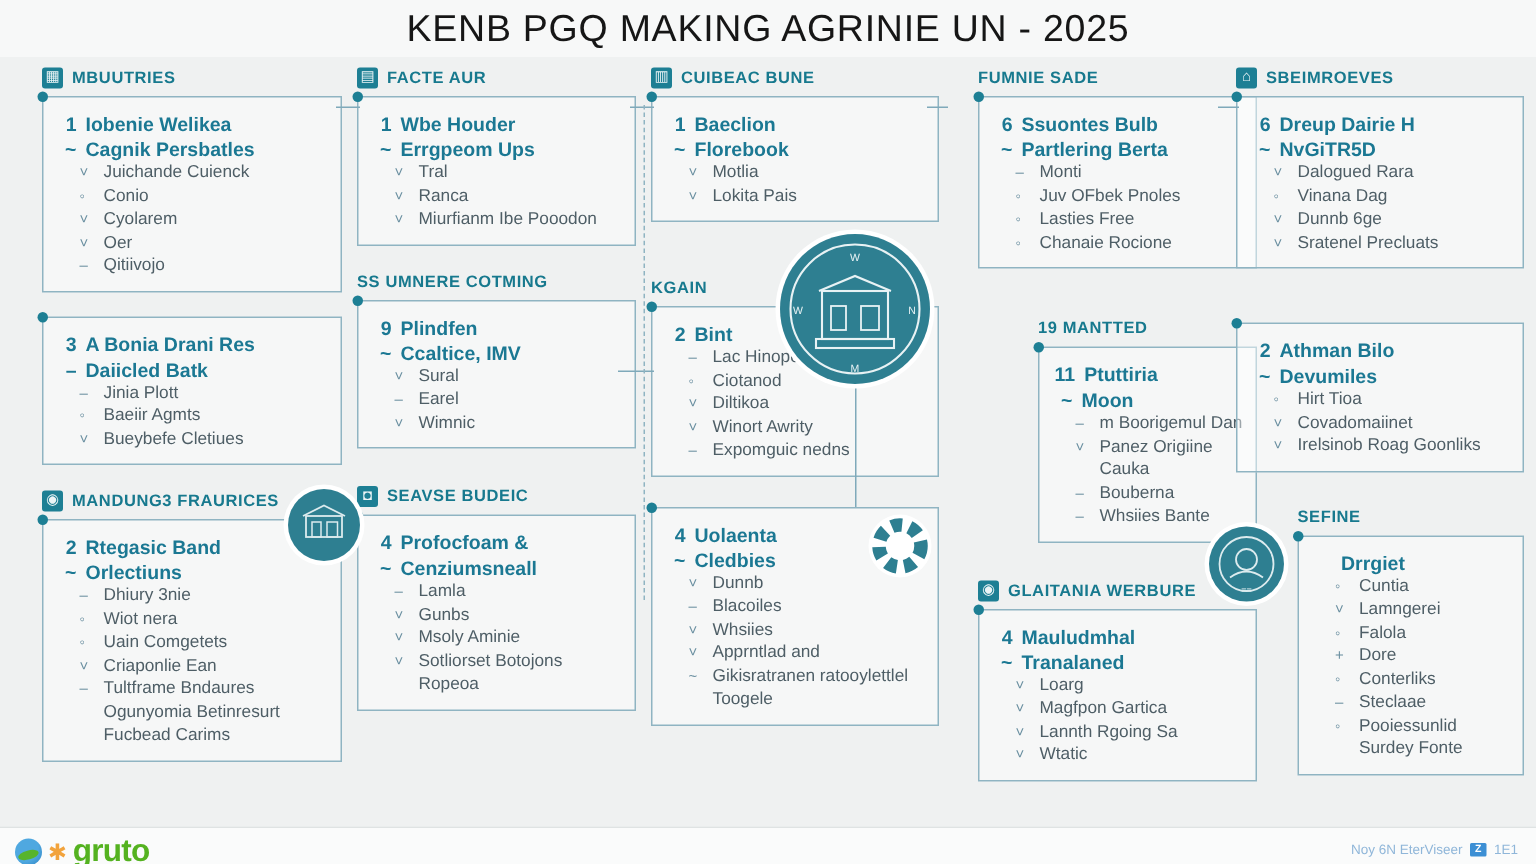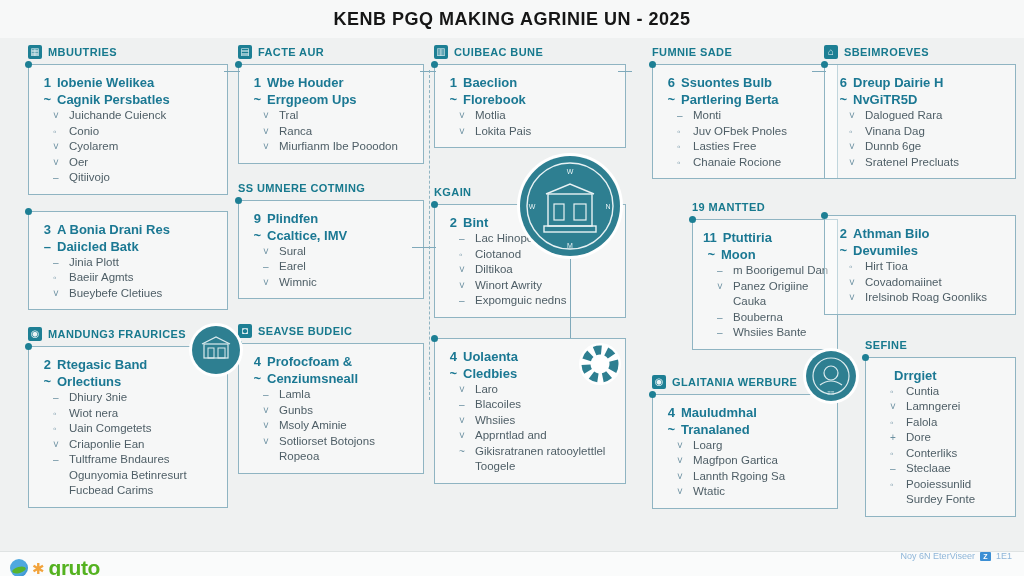--- a/index.html
+++ b/index.html
@@ -1,29 +1,29 @@
 <!DOCTYPE html>
 <html><head>
 <meta charset="utf-8">
 <style>
   html,body{margin:0;padding:0;background:#e8eaea;font-family:"Liberation Sans","DejaVu Sans",sans-serif;}
   .canvas{position:relative;width:1024px;height:576px;background:#eff1f1;overflow:hidden;}
   .titlebar{position:absolute;top:0;left:0;right:0;height:38px;background:#f7f8f8;display:flex;align-items:center;justify-content:center;}
-  .title{margin:0;font-size:18px;font-weight:700;color:#161616;letter-spacing:0.5px;}
+  .title{margin:0;font-size:25px;font-weight:400;color:#161616;letter-spacing:0.5px;}
   .column{position:absolute;top:0;bottom:30px;padding-top:44px;box-sizing:border-box;}
   .col-0{left:28px;width:200px;}
   .col-1{left:238px;width:186px;}
   .col-2{left:434px;width:192px;}
   .col-3{left:652px;width:186px;}
   .col-4{left:824px;width:192px;}
   .section{margin-bottom:16px;position:relative;}
   .col-1 .section:nth-child(3){margin-top:24px;}
   .col-2 .section:nth-child(2){margin-top:36px;}
   .col-2 .section:nth-child(3){margin-top:20px;}
-  .col-3 .section:nth-child(2){margin-top:20px;padding-left:40px;}
+  .col-3 .section:nth-child(2){margin-top:32px;padding-left:40px;}
   .col-3 .section:nth-child(3){margin-top:24px;}
   .col-4 .section:nth-child(2){margin-top:36px;}
   .col-4 .section:nth-child(3){margin-top:22px;margin-left:41px;}
   .sec-header{display:flex;align-items:center;gap:6px;height:16px;margin-bottom:4px;}
   .sec-icon{display:inline-flex;align-items:center;justify-content:center;width:14px;height:14px;background:#1d7f94;color:#eaf4f6;font-size:10px;border-radius:2px;line-height:1;}
   .sec-label{font-size:11px;font-weight:bold;color:#17798e;letter-spacing:0.4px;}
   .box{position:relative;border:1px solid #8fb4c2;background:rgba(255,255,255,0.45);padding:9px 8px 8px 10px;}
   .box::before{content:'';position:absolute;top:-4px;left:-4px;width:7px;height:7px;border-radius:50%;background:#1d7f94;}
   .lead{display:flex;gap:6px;font-size:13px;line-height:17px;font-weight:bold;color:#1b7893;}
   .lead-marker{min-width:12px;text-align:right;}
@@ -33,21 +33,21 @@
   .connector.h{height:1px;}
   .connector.v{width:1px;}
   .connector.dashed{background:none;border-left:1px dashed #8fb4c2;}
   .badge{position:absolute;z-index:5;}
   .footer{position:absolute;left:0;right:0;bottom:0;height:24px;background:#fafbfb;border-top:1px solid #dfe3e3;}
   .logo{position:absolute;left:10px;bottom:-4px;display:flex;align-items:center;gap:4px;}
   .logo-globe{width:18px;height:18px;border-radius:50%;background:radial-gradient(circle at 35% 35%,#4fa8e0 0 55%,#2b7fc0 100%);position:relative;}
   .logo-globe::after{content:'';position:absolute;left:2px;top:8px;width:14px;height:6px;border-radius:50%;background:#57b42c;transform:rotate(-15deg);}
   .logo-star{color:#f2a33c;font-size:15px;line-height:1;}
   .logo-text{font-size:21px;font-weight:800;color:#54b220;letter-spacing:-0.5px;}
-  .credit{position:absolute;right:12px;bottom:15px;display:flex;align-items:center;gap:5px;font-size:9px;color:#8fb6d9;}
+  .credit{position:absolute;right:12px;bottom:5px;display:flex;align-items:center;gap:5px;font-size:9px;color:#8fb6d9;}
   .credit-logo{display:inline-block;width:11px;height:9px;background:#3c8fd4;color:#fff;font-size:7px;font-weight:bold;text-align:center;line-height:9px;border-radius:1px;}
 </style>
 </head>
 <body>
 
 <div class="canvas">
 
   <div class="titlebar">
     <h1 class="title">KENB PGQ MAKING AGRINIE UN - 2025</h1>
   </div>
@@ -301,21 +301,21 @@
             <div class="lead">
               <span class="lead-marker">4</span>
               <span>Uolaenta</span>
             </div>
             <div class="lead">
               <span class="lead-marker">~</span>
               <span>Cledbies</span>
             </div>
             <div class="item">
               <span class="marker">˅</span>
-              <span>Laro</span>
+              <span>Dunnb</span>
             </div>
             <div class="item">
               <span class="marker">–</span>
               <span>Blacoiles</span>
             </div>
             <div class="item">
               <span class="marker">˅</span>
               <span>Whsiies</span>
             </div>
             <div class="item">

